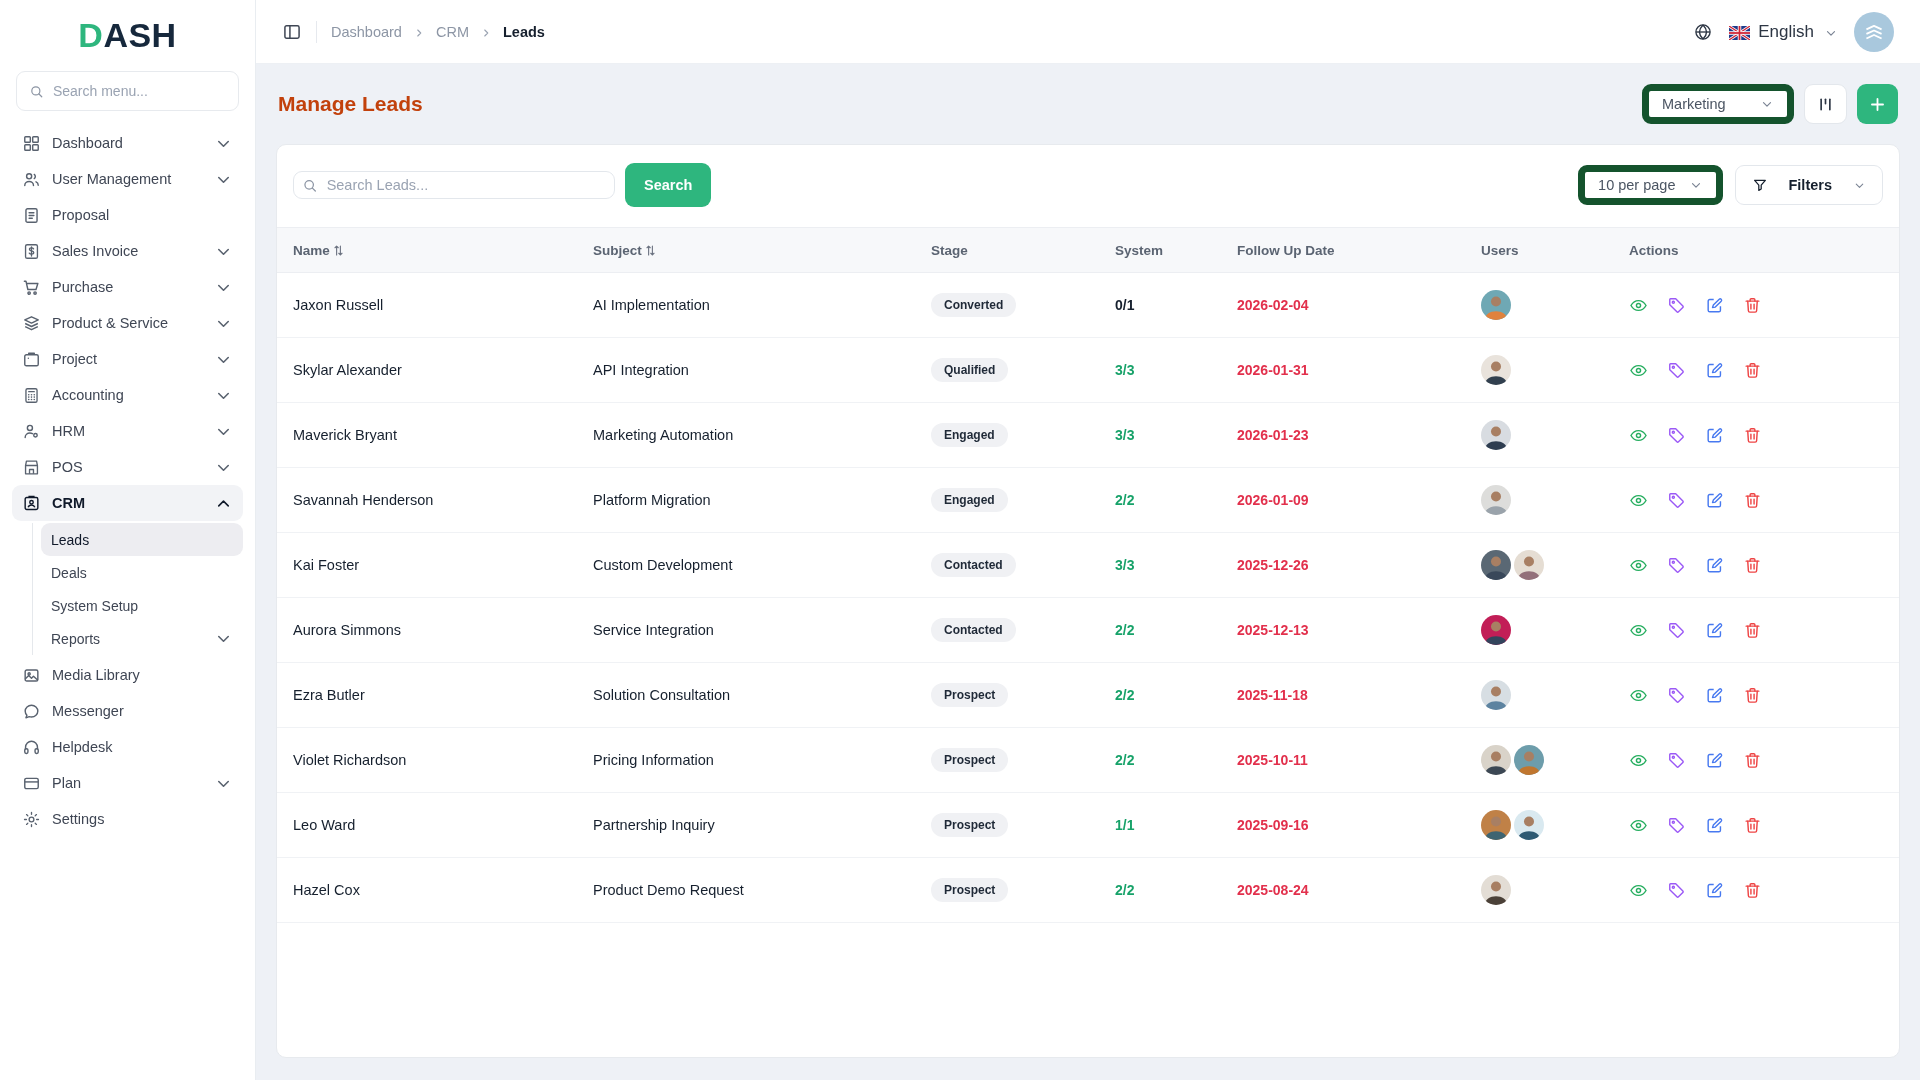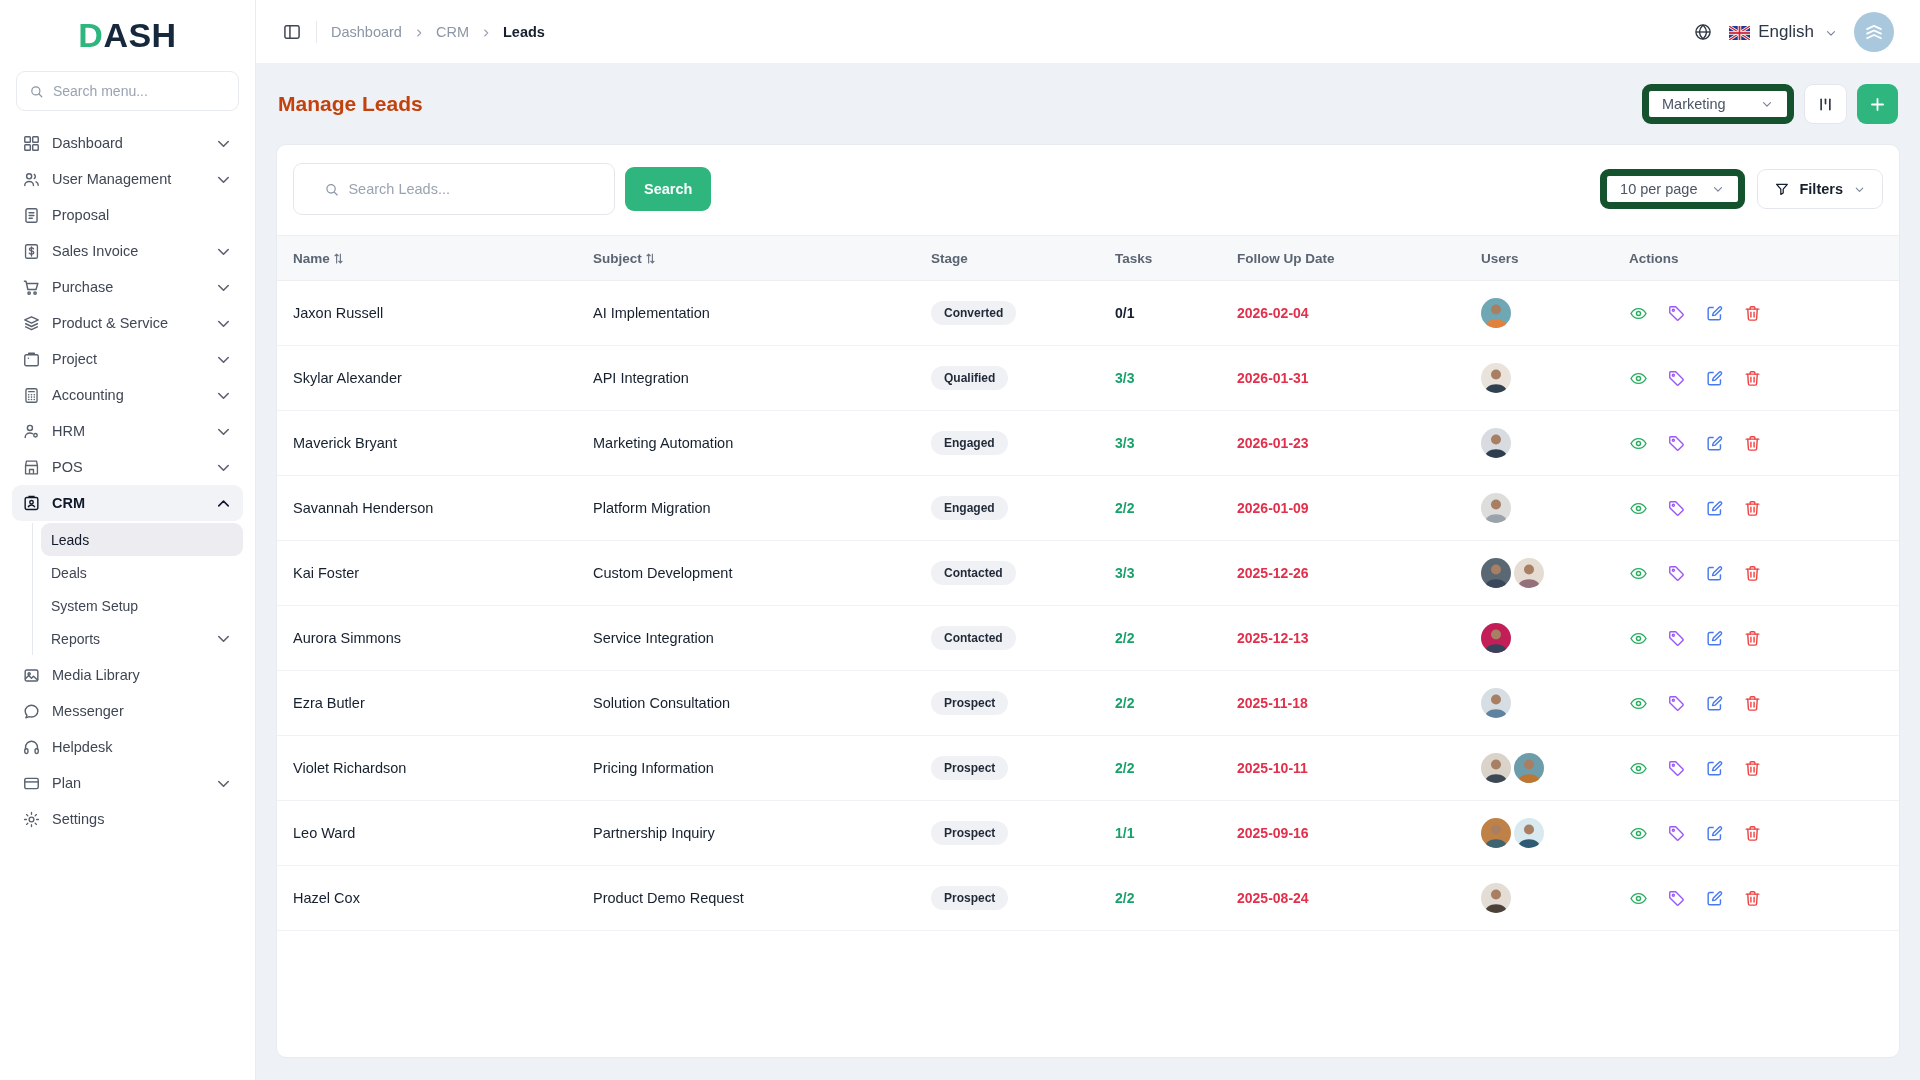--- a/index.html
+++ b/index.html
@@ -52,28 +52,28 @@
   h1 { font-size:21px; font-weight:700; color:#c2410c; }
   .head-controls { margin-left:auto; display:flex; align-items:center; gap:10px; }
   .select { display:flex; align-items:center; justify-content:space-between; gap:14px; background:#fff; border:7px solid #14532d; border-radius:9px; height:40px; padding:0 13px; font-size:14.5px; color:#4b5563; cursor:pointer; }
   .team-select { min-width:152px; }
   .icon-btn { width:43px; height:40px; background:#fff; border:1px solid #e3e7ec; border-radius:9px; display:flex; align-items:center; justify-content:center; color:#2d3644; cursor:pointer; }
   .icon-btn svg, .primary-btn svg { width:19px; height:19px; }
   .primary-btn { width:41px; height:40px; background:var(--accent); border:none; border-radius:9px; color:#fff; display:flex; align-items:center; justify-content:center; cursor:pointer; }
 
   .card { background:#fff; border:1px solid #e7eaee; border-radius:10px; flex:1; display:flex; flex-direction:column; overflow:hidden; }
   .card-toolbar { display:flex; align-items:center; padding:18px 16px 20px; }
-  .search-leads { display:flex; align-items:center; gap:9px; border:1px solid #e3e7ec; border-radius:9px; height:52px; width:322px; padding:0 30px; }
+  .search-leads { display:flex; align-items:center; gap:9px; border:1px solid #e3e7ec; border-radius:9px; height:28px; width:322px; padding:0 8px; }
   .search-leads .icn { width:17px; height:17px; color:#8b94a3; }
   .search-leads input { border:0; outline:0; width:100%; font-size:14.5px; font-family:inherit; color:#374151; }
   .search-leads input::placeholder { color:#9aa3b2; }
   .search-btn { height:44px; padding:0 19px; margin-left:10px; background:var(--accent); border:none; border-radius:9px; color:#fff; font-size:14.5px; font-weight:700; font-family:inherit; cursor:pointer; }
   .toolbar-right { margin-left:auto; display:flex; align-items:center; gap:12px; }
   .per-page { min-width:118px; }
-  .filters-btn { display:flex; align-items:center; gap:9px; background:#fff; border:1px solid #e3e7ec; border-radius:9px; height:40px; padding:0 16px; font-size:14.5px; font-weight:700; color:#16202e; cursor:pointer; font-family:inherit; }
+  .filters-btn { display:flex; align-items:center; gap:20px; background:#fff; border:1px solid #e3e7ec; border-radius:9px; height:40px; padding:0 16px; font-size:14.5px; font-weight:700; color:#16202e; cursor:pointer; font-family:inherit; }
   .filters-btn .icn { width:16px; height:16px; }
   .filters-btn .chev { width:13px; height:13px; margin-left:1px; }
 
   table { width:100%; border-collapse:collapse; table-layout:fixed; }
   thead th { background:#f7f8fa; border-top:1px solid #eceef2; border-bottom:1px solid #eceef2; height:45px; text-align:left; padding-left:16px; font-size:13.5px; font-weight:700; color:#5b6472; }
   th .th-wrap { display:flex; align-items:center; gap:1px; }
   th .sort { width:15px; height:15px; color:#6b7280; cursor:pointer; }
   tbody td { border-bottom:1px solid #f0f2f5; height:65px; padding-left:16px; font-size:14.5px; color:#16202e; vertical-align:middle; }
   .badge { display:inline-block; background:#f0f1f4; color:#1f2937; font-size:12px; font-weight:700; padding:5px 13px; border-radius:12px; }
   .tasks { font-weight:700; font-size:14px; }
@@ -496,21 +496,21 @@
                     </span>
                   </div>
                 </th>
                 <th>
                   <div class="th-wrap">
                     <span>Stage</span>
                   </div>
                 </th>
                 <th>
                   <div class="th-wrap">
-                    <span>Tasks</span>
+                    <span>System</span>
                   </div>
                 </th>
                 <th>
                   <div class="th-wrap">
                     <span>Follow Up Date</span>
                   </div>
                 </th>
                 <th>
                   <div class="th-wrap">
                     <span>Users</span>

